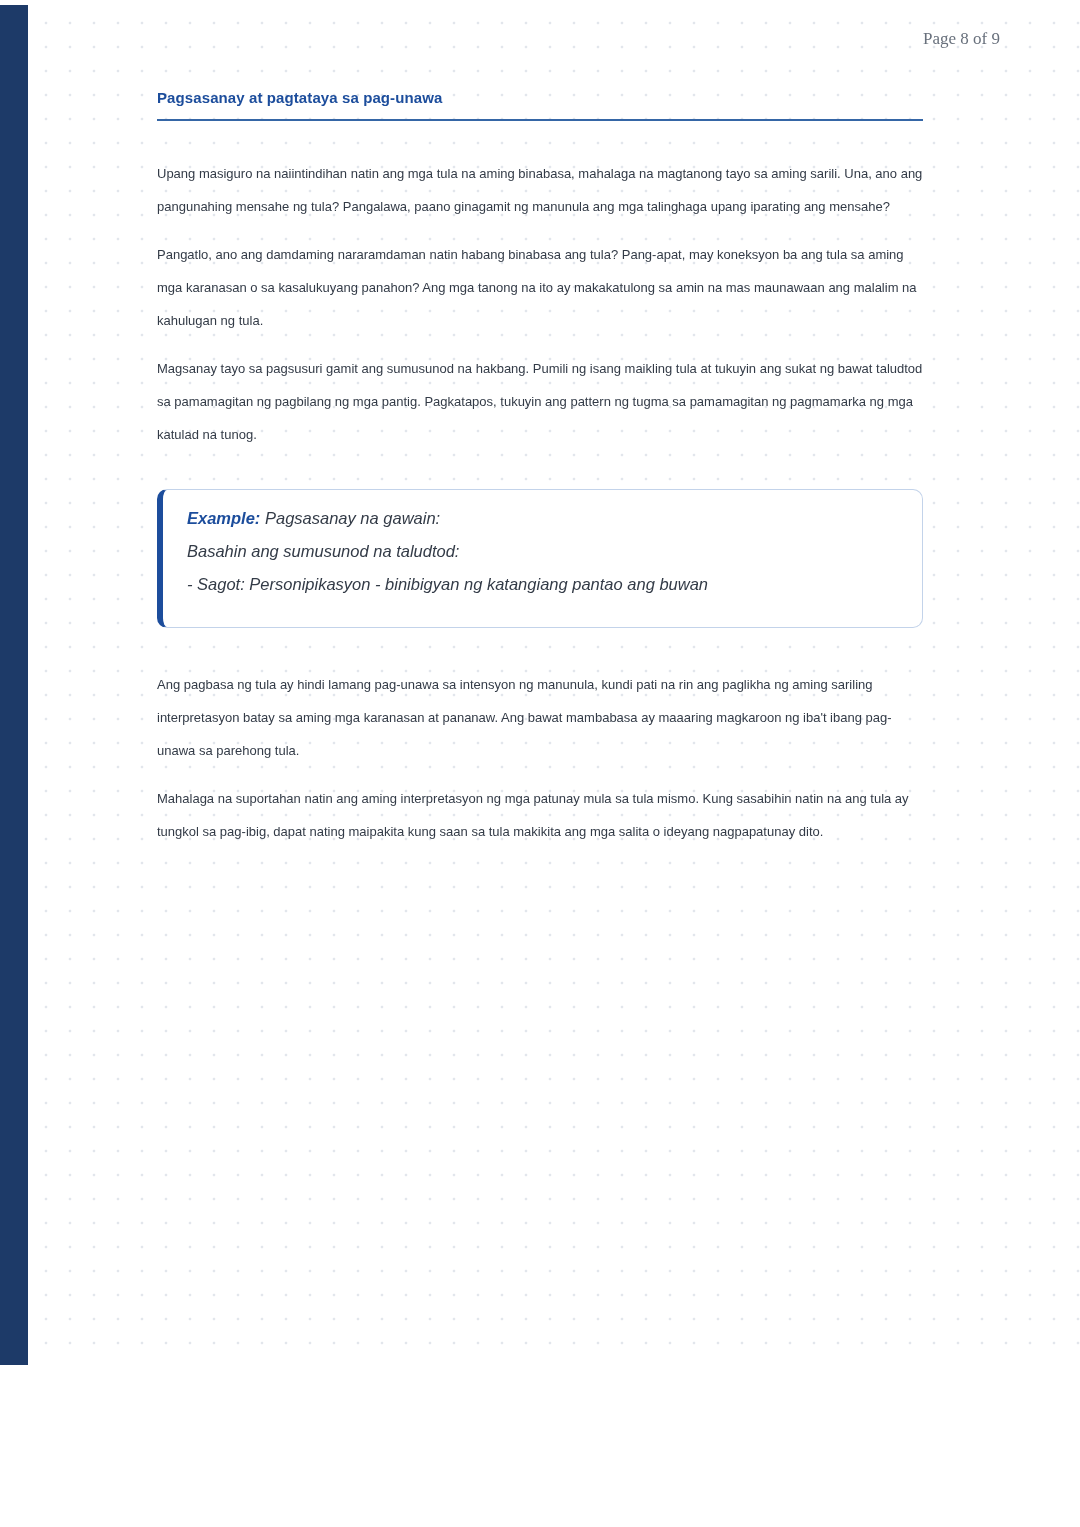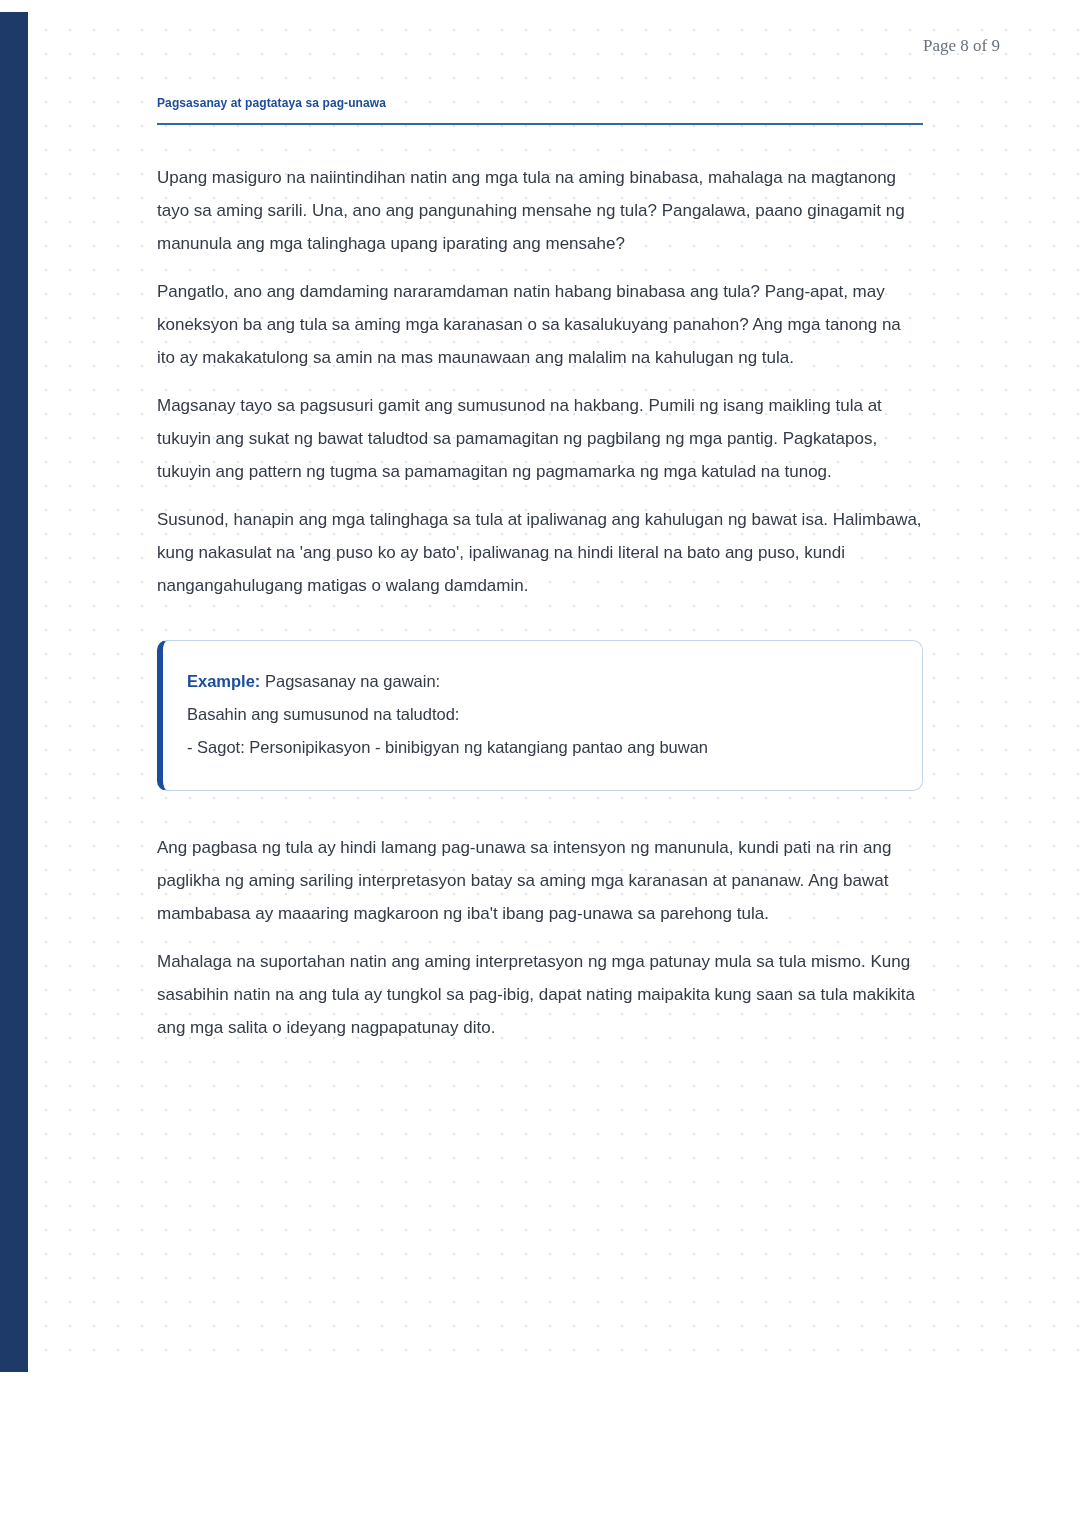--- a/index.html
+++ b/index.html
@@ -3,21 +3,21 @@
 <meta charset="utf-8">
 <style>
   * { box-sizing: border-box; }
   html, body { margin: 0; padding: 0; background: #ffffff; }
   body { font-family: "Liberation Sans", sans-serif; }
 
   .page {
     position: relative;
     width: 1080px;
     height: 1360px;
-    margin: 12px auto;
+    margin: 5px auto;
     background-color: #ffffff;
     background-image: radial-gradient(circle, #e2e6ec 1.5px, transparent 1.6px);
     background-size: 24px 24px;
     background-position: 10px 6px;
     overflow: hidden;
   }
 
   .left-bar {
     position: absolute;
     left: 0; top: 0;
@@ -34,44 +34,45 @@
     color: #68707c;
   }
 
   .content {
     margin-left: 157px;
     width: 766px;
     padding-top: 84px;
   }
 
   .heading {
-    font-size: 12px;
+    font-size: 15px;
     font-weight: 700;
     color: #1c4d9c;
     border-bottom: 2px solid #3566a6;
     padding-bottom: 13px;
     margin: 36px 0 36px;
     letter-spacing: 0.1px;
   }
   .heading:first-child { margin-top: 0; }
 
   .para {
     margin: 0 0 15px;
-    font-size: 17px;
+    font-size: 13px;
     line-height: 33px;
     color: #333b47;
   }
 
   .example-box {
     margin: 38px 0 40px;
     border: 1.5px solid #c3d3ea;
     border-left: 6px solid #1c4d9c;
     border-radius: 10px;
-    padding: 24px 28px 26px 24px;
+    padding: 12px 28px 26px 24px;
     background: #ffffff;
+    font-style: italic;
   }
   .example-line {
     margin: 0;
     font-size: 16.5px;
     line-height: 33px;
     color: #333b47;
   }
   .example-label {
     color: #1c4d9c;
     font-weight: 700;
@@ -98,21 +99,20 @@
   <main class="content">
 
     <h2 class="heading">Pagsasanay at pagtataya sa pag-unawa</h2>
 
 
     <p class="para">Upang masiguro na naiintindihan natin ang mga tula na aming binabasa, mahalaga na magtanong tayo sa aming sarili. Una, ano ang pangunahing mensahe ng tula? Pangalawa, paano ginagamit ng manunula ang mga talinghaga upang iparating ang mensahe?</p>
     <p class="para">Pangatlo, ano ang damdaming nararamdaman natin habang binabasa ang tula? Pang-apat, may koneksyon ba ang tula sa aming mga karanasan o sa kasalukuyang panahon? Ang mga tanong na ito ay makakatulong sa amin na mas maunawaan ang malalim na kahulugan ng tula.</p>
 
 
     <p class="para">Magsanay tayo sa pagsusuri gamit ang sumusunod na hakbang. Pumili ng isang maikling tula at tukuyin ang sukat ng bawat taludtod sa pamamagitan ng pagbilang ng mga pantig. Pagkatapos, tukuyin ang pattern ng tugma sa pamamagitan ng pagmamarka ng mga katulad na tunog.</p>
-    <p class="para">Susunod, hanapin ang mga talinghaga sa tula at ipaliwanag ang kahulugan ng bawat isa. Halimbawa, kung nakasulat na 'ang puso ko ay bato', ipaliwanag na hindi literal na bato ang puso, kundi nangangahulugang matigas o walang damdamin.</p>
 
     <aside class="example-box">
       <p class="example-line">
         <span class="example-label">Example:</span>
         <span>Pagsasanay na gawain:</span>
       </p>
       <p class="example-line">Basahin ang sumusunod na taludtod:</p>
       <p class="example-line">- Sagot: Personipikasyon - binibigyan ng katangiang pantao ang buwan</p>
     </aside>
 

